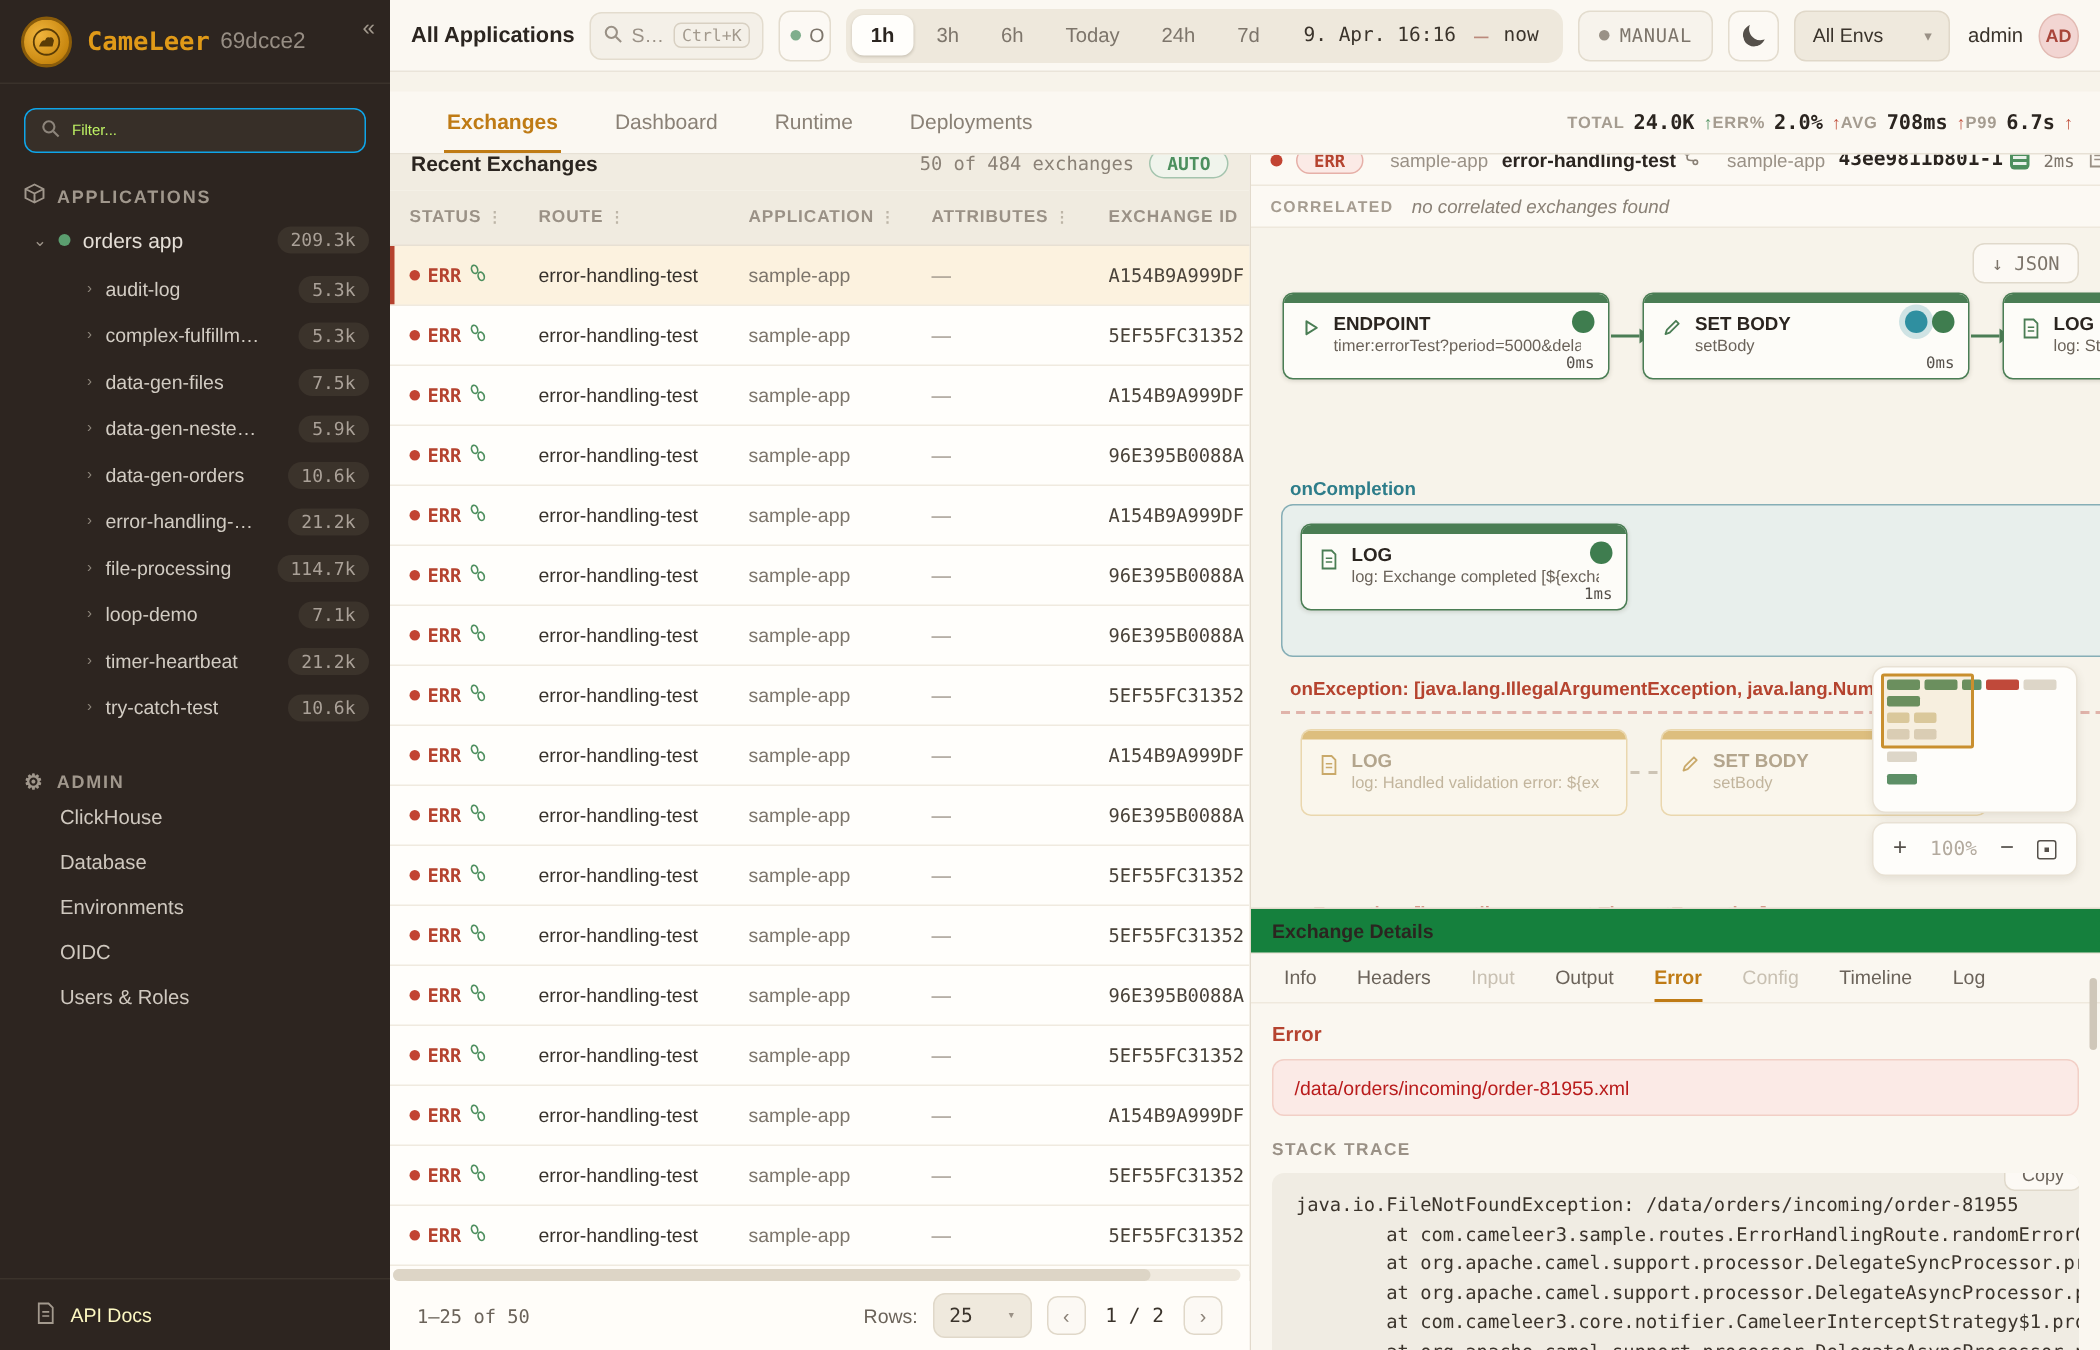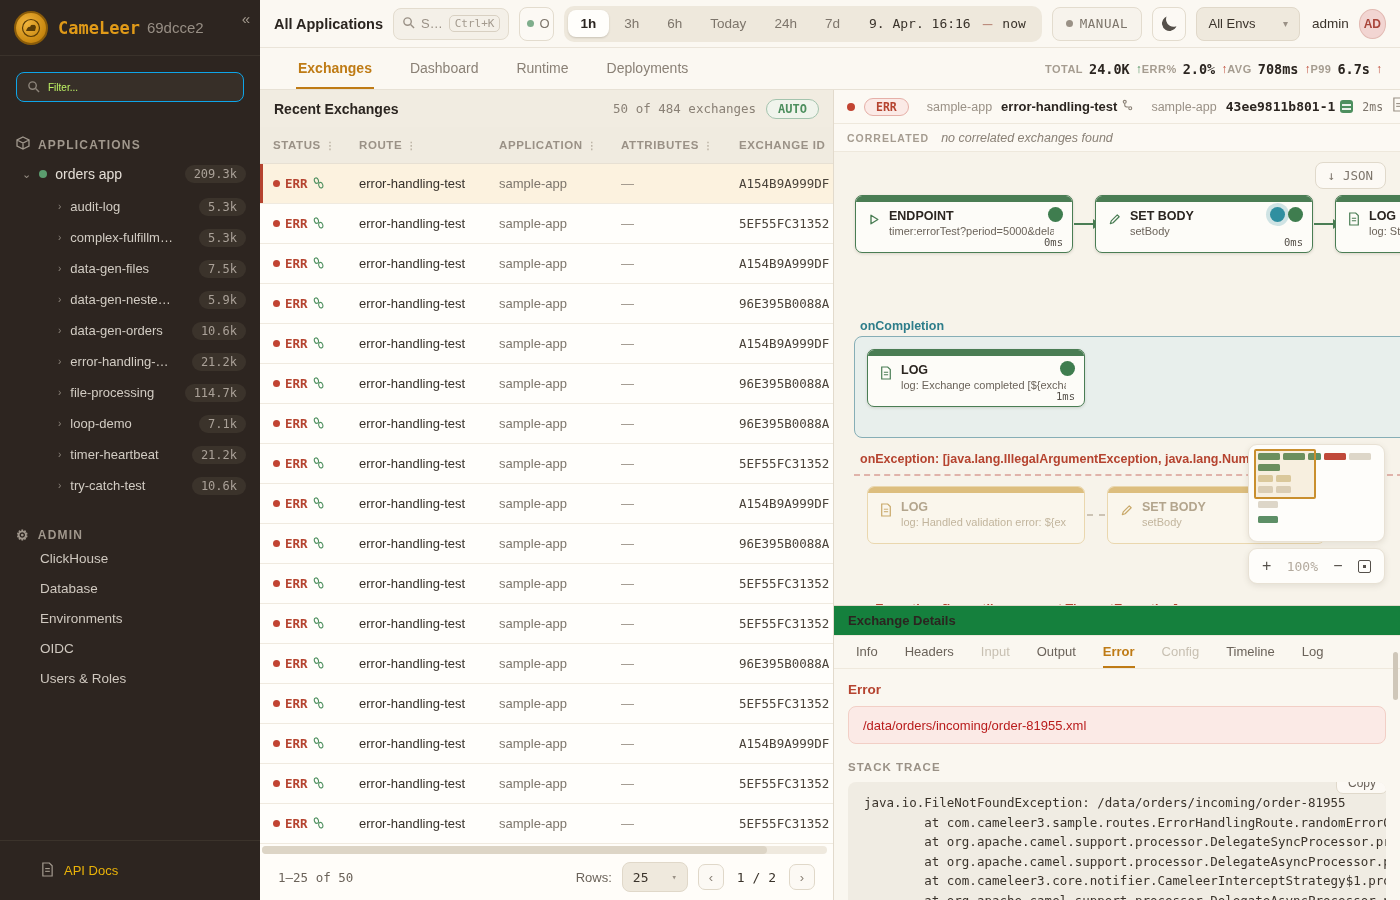--- a/index.html
+++ b/index.html
@@ -7,29 +7,29 @@
   .mono { font-family:"DejaVu Sans Mono", monospace; }
 
   
   .sidebar { position:absolute; left:0; top:0; width:260px; height:900px; background:#2d2520; color:#d6d0c7; z-index:5; }
   .sb-header { height:56px; display:flex; align-items:center; padding:0 14px; border-bottom:1px solid #3a322b; position:relative; }
   .logo-circle { width:34px; height:34px; border-radius:50%; background:radial-gradient(circle at 35% 35%, #f0b43c, #c9881０ 70%, #a86e0c); background:radial-gradient(circle at 35% 35%, #f0b43c, #c98810 70%, #a86e0c); border:2px solid #8a5c0a; display:flex; align-items:center; justify-content:center; color:#5a3c06; font-size:15px; flex:0 0 auto; }
   .logo-text { font-family:"DejaVu Sans Mono", monospace; font-weight:bold; color:#e09a18; font-size:17px; margin-left:10px; }
   .logo-ver { color:#978e84; font-size:15px; margin-left:7px; }
   .collapse-btn { position:absolute; right:10px; top:10px; color:#a39a8e; font-size:15px; cursor:pointer; }
   .filter-box { margin:16px 16px 4px; height:30px; background:#372f28; border:1px solid #0ea5e9; border-radius:8px; display:flex; align-items:center; padding:0 10px; gap:8px; color:#bef264; font-size:10px; }
-  .section-label { display:flex; align-items:center; gap:8px; padding:0 16px; margin-top:34px; color:#a0978c; font-size:12px; font-weight:bold; letter-spacing:1.2px; }
+  .section-label { display:flex; align-items:center; gap:8px; padding:0 16px; margin-top:20px; color:#a0978c; font-size:12px; font-weight:bold; letter-spacing:1.2px; }
   .tree-parent { display:flex; align-items:center; gap:8px; padding:0 14px 0 22px; height:34px; margin-top:4px; font-size:14px; color:#e4ded6; cursor:pointer; }
   .tree-parent .chev { color:#9a9186; font-size:11px; }
   .dot-green { width:8px; height:8px; border-radius:50%; background:#5b9e6f; flex:0 0 auto; }
   .count-badge { margin-left:auto; background:#3b332b; color:#aaa198; border-radius:10px; padding:2px 9px; font-size:12px; font-family:"DejaVu Sans Mono", monospace; }
   .tree-item { display:flex; align-items:center; gap:9px; padding:0 14px 0 58px; height:31px; font-size:13px; color:#d2ccc3; cursor:pointer; }
   .tree-item .chev { color:#8d857b; font-size:10px; }
   .admin-item { padding:0 16px 0 40px; height:30px; display:flex; align-items:center; font-size:13.5px; color:#cfc8bf; cursor:pointer; }
-  .api-docs { position:absolute; bottom:0; left:0; right:0; height:60px; border-top:1px solid #3b332b; display:flex; align-items:center; gap:10px; padding:0 41px; font-size:13px; color:#eab308; cursor:pointer; }
+  .api-docs { position:absolute; bottom:0; left:0; right:0; height:48px; border-top:1px solid #3b332b; display:flex; align-items:center; gap:10px; padding:0 24px; font-size:13px; color:#fef9c3; cursor:pointer; }
   .gear-glyph { font-size:14px; color:#a0978c; }
 
   
   .topbar { position:absolute; left:260px; top:0; width:1140px; height:48px; background:#fbf8f2; border-bottom:1px solid #eae4d9; display:flex; align-items:center; padding:0 14px; gap:10px; z-index:4; }
   .scope-title { font-weight:bold; font-size:14.5px; color:#2b2520; white-space:nowrap; }
   .search-box { width:118px; height:32px; background:#f4f0e8; border:1px solid #e3dcce; border-radius:8px; display:flex; align-items:center; padding:0 8px; gap:6px; color:#9a9186; font-size:13px; }
   .kbd { border:1px solid #d8d0c2; border-radius:5px; padding:1px 5px; font-family:"DejaVu Sans Mono", monospace; font-size:11px; color:#a39a8e; }
   .online-btn { width:36px; height:34px; background:#fcf9f4; border:1px solid #e3dcce; border-radius:8px; display:flex; align-items:center; padding:0 7px; gap:5px; overflow:hidden; font-size:13px; color:#7d756b; }
   .timebar { height:36px; background:#eee8dc; border-radius:10px; display:flex; align-items:center; padding:0 4px; gap:2px; }
   .time-opt { padding:6px 13px; font-size:13.5px; color:#7d756b; border-radius:8px; cursor:pointer; white-space:nowrap; }
@@ -39,21 +39,21 @@
   .manual-btn { height:34px; background:#f7f3ec; border:1px solid #e3dcce; border-radius:8px; display:flex; align-items:center; gap:7px; padding:0 13px; font-family:"DejaVu Sans Mono", monospace; font-size:12.5px; color:#7d756b; letter-spacing:0.5px; cursor:pointer; white-space:nowrap; }
   .manual-dot { width:7px; height:7px; border-radius:50%; background:#9a9186; }
   .icon-btn { width:38px; height:34px; background:#fcf9f4; border:1px solid #e3dcce; border-radius:8px; display:flex; align-items:center; justify-content:center; cursor:pointer; }
   .moon { width:15px; height:15px; border-radius:50%; box-shadow:inset 5px -3px 0 0 #55504a; transform:rotate(-15deg); }
   .env-select { width:112px; height:34px; background:#efe9dd; border:1px solid #e0d8c9; border-radius:8px; display:flex; align-items:center; padding:0 11px; font-size:13px; color:#3a332b; cursor:pointer; }
   .env-select .caret { margin-left:auto; color:#9a9186; font-size:10px; }
   .user-name { font-size:13.5px; color:#3a332b; margin-left:2px; white-space:nowrap; }
   .avatar { width:30px; height:30px; border-radius:50%; background:#f2d5d2; border:1px solid #e2bab3; color:#a8453a; font-weight:bold; font-size:12px; display:flex; align-items:center; justify-content:center; cursor:pointer; }
 
   
-  .subbar { position:absolute; left:260px; top:48px; width:1140px; height:42px; background:#fbf8f2; border-bottom:1px solid #e7e1d5; display:flex; align-items:center; padding:0 18px 0 36px; z-index:4; }
+  .subbar { position:absolute; left:260px; top:61px; width:1140px; height:42px; background:#fbf8f2; border-bottom:1px solid #e7e1d5; display:flex; align-items:center; padding:0 18px 0 36px; z-index:4; }
   .nav-tabs { display:flex; gap:34px; height:100%; }
   .nav-tab { display:flex; align-items:center; font-size:14px; color:#8a8176; cursor:pointer; border-bottom:2.5px solid transparent; padding:0 2px; }
   .nav-tab.active { color:#bf7b15; font-weight:bold; border-bottom-color:#bf7b15; }
   .stats { margin-left:auto; display:flex; align-items:center; }
   .stat { display:flex; align-items:center; gap:6px; }
   .stat .s-label { font-size:11px; font-weight:bold; color:#a59c90; letter-spacing:0.5px; }
   .stat .s-value { font-family:"DejaVu Sans Mono", monospace; font-weight:bold; font-size:13.5px; color:#2b2520; }
   .stat .s-arrow { font-size:12px; color:#bf4b38; }
   .stat.good .s-arrow { color:#4d8f5e; }
 

